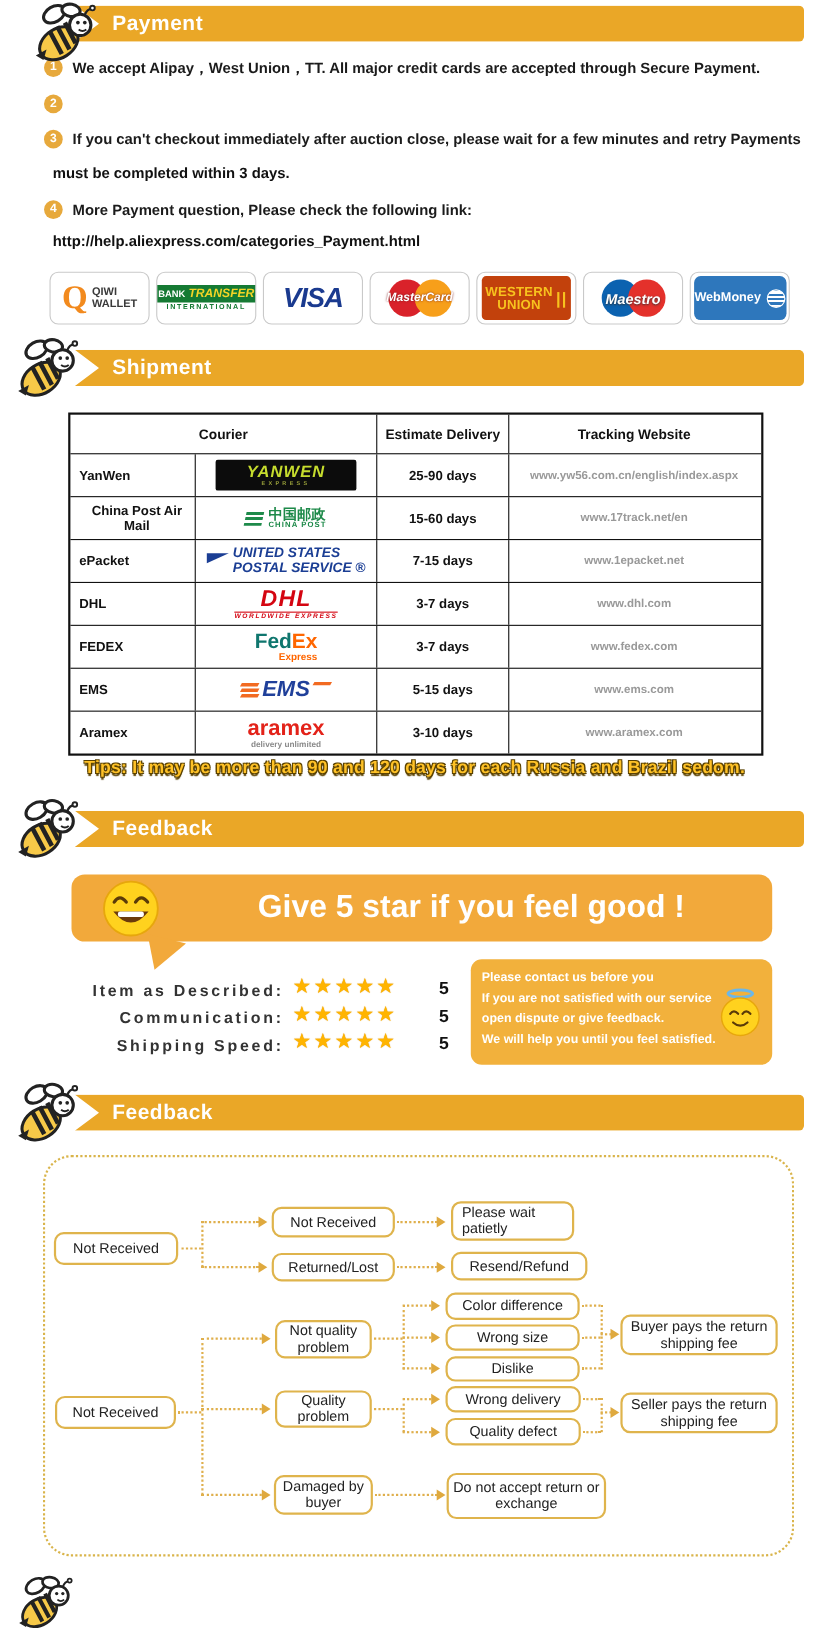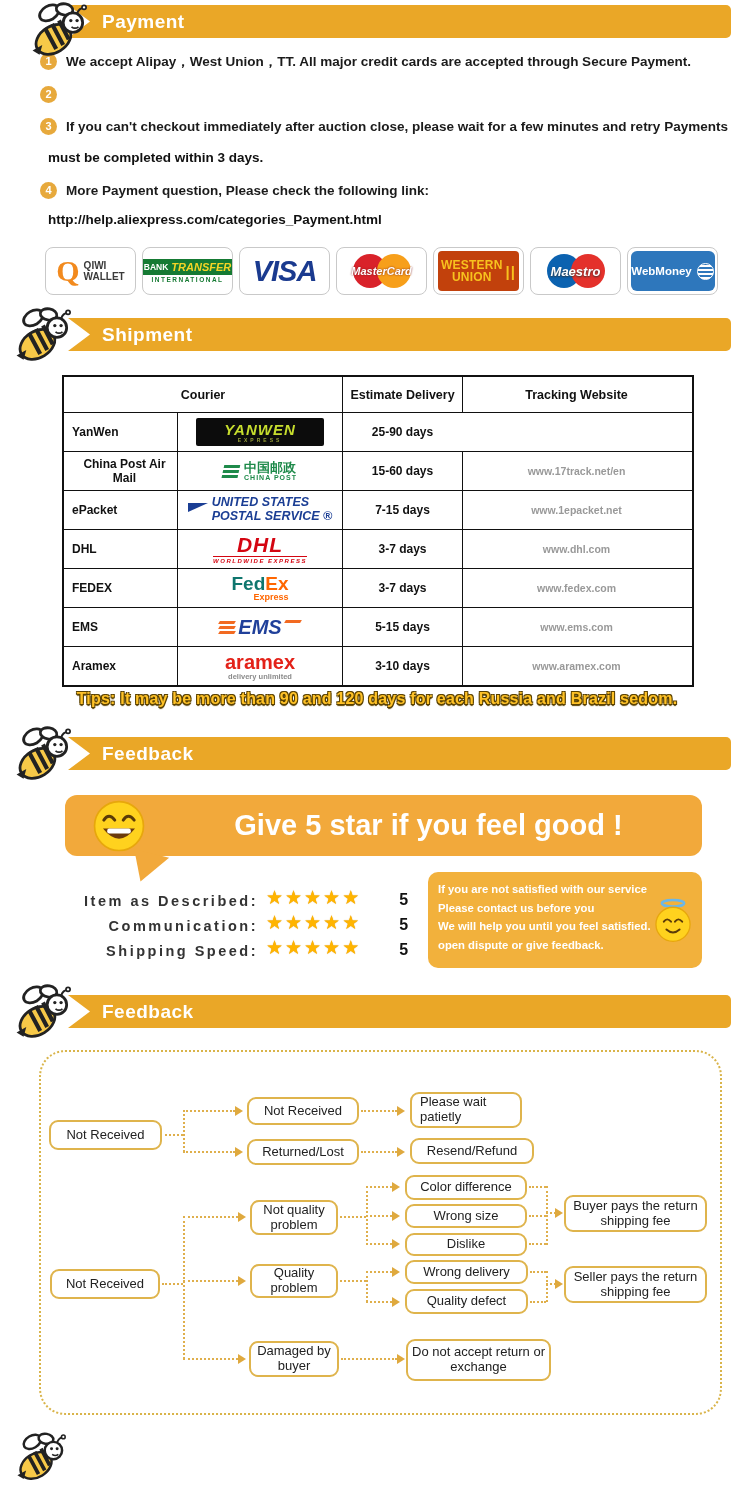--- a/index.html
+++ b/index.html
@@ -26,21 +26,21 @@
   .card{width:89px;height:46px;border:1px solid #c9c9c9;border-radius:8px;background:#fff;
         display:flex;align-items:center;justify-content:center;overflow:hidden;}
   .qiwi{display:flex;align-items:center;gap:4px;}
   .qiwi .qq{font-size:30px;font-weight:bold;color:#F28A1E;line-height:1;font-family:"Liberation Serif",serif;}
   .qiwi .qt{font-size:10px;font-weight:bold;color:#3a3a3a;line-height:1.15;}
   .bank{display:flex;flex-direction:column;align-items:center;}
   .bank .bt{background:#157A33;border-radius:3px;padding:2px 4px;display:flex;align-items:center;gap:3px;}
   .bank .b1{color:#fff;font-size:8.5px;font-weight:bold;}
   .bank .b2{color:#F5D426;font-size:11px;font-weight:bold;font-style:italic;}
   .bank .b3{color:#157A33;font-size:6.5px;font-weight:bold;letter-spacing:1.5px;margin-top:1px;}
-  .visa{font-size:29px;font-weight:bold;font-style:italic;color:#1A3A8F;letter-spacing:-1px;}
+  .visa{font-size:25px;font-weight:bold;font-style:italic;color:#1A3A8F;letter-spacing:-1px;}
   .mc{position:relative;width:62px;height:38px;}
   .mc .c1{position:absolute;left:2px;top:2px;width:34px;height:34px;border-radius:50%;background:#D9222A;}
   .mc .c2{position:absolute;right:2px;top:2px;width:34px;height:34px;border-radius:50%;background:#F79F1A;}
   .mc .mt{position:absolute;left:0;right:0;top:13px;text-align:center;color:#fff;font-size:11px;
           font-weight:bold;font-style:italic;text-shadow:0 0 2px #7a1a1a;}
   .wu{width:81px;height:40px;background:#c2410c;border-radius:4px;display:flex;align-items:center;justify-content:center;gap:3px;}
   .wu .wt{color:#F7C21E;font-weight:bold;font-size:12px;line-height:1.02;text-align:center;letter-spacing:.2px;}
   .wu .wb{color:#F7C21E;font-weight:bold;font-size:15px;letter-spacing:1px;}
   .maestro{position:relative;width:62px;height:38px;}
   .maestro .c1{position:absolute;left:2px;top:2px;width:34px;height:34px;border-radius:50%;background:#0B62B0;}
@@ -242,20 +242,21 @@
     </div>
     <div class="trow">
       <div class="tcell name">YanWen</div>
       <div class="tcell">
           <div class="lg-yanwen">
         <span class="m">YANWEN</span>
             <span class="s">EXPRESS</span>
           </div>
         </div>
       <div class="tcell">25-90 days</div>
+      <div class="tcell track">www.yw56.com.cn/english/index.aspx</div>
     </div>
     <div class="trow">
       <div class="tcell name">China Post Air Mail</div>
       <div class="tcell">
           <div class="lg-cp">
         <i class="emb"></i>
         <span class="tx">
               <span class="m">中国邮政</span>
               <span class="s">CHINA POST</span>
             </span>
@@ -375,24 +376,24 @@
       <span class="rscore">5</span>
     </div>
     <div class="rrow">
       <span class="rlabel">Shipping Speed:</span>
       <span class="rstars">★★★★★</span>
       <span class="rscore">5</span>
     </div>
   </div>
 
   <div class="note">
+    <div class="nline">Please contact us before you</div>
     <div class="nline">If you are not satisfied with our service</div>
-    <div class="nline">Please contact us before you</div>
+    <div class="nline">open dispute or give feedback.</div>
     <div class="nline">We will help you until you feel satisfied.</div>
-    <div class="nline">open dispute or give feedback.</div>
     <svg class="emoji" style="right:8px;top:26px;width:42px;height:46px;position:absolute;" viewBox="0 0 64 70">
       <ellipse cx="32" cy="8" rx="17" ry="5" fill="none" stroke="#6CB7E8" stroke-width="4"></ellipse>
       <circle cx="32" cy="40" r="26" fill="#FFD21E" stroke="#E7A70C" stroke-width="2"></circle>
       <path d="M18 36 q5 -7 11 0" stroke="#5b3b08" stroke-width="3" fill="none" stroke-linecap="round"></path>
       <path d="M35 36 q5 -7 11 0" stroke="#5b3b08" stroke-width="3" fill="none" stroke-linecap="round"></path>
       <path d="M22 48 q10 9 20 0" stroke="#5b3b08" stroke-width="3" fill="none" stroke-linecap="round"></path>
     </svg>
   </div>
 
   <svg class="bee" style="left:8px;top:981px;" viewBox="0 0 100 92">

